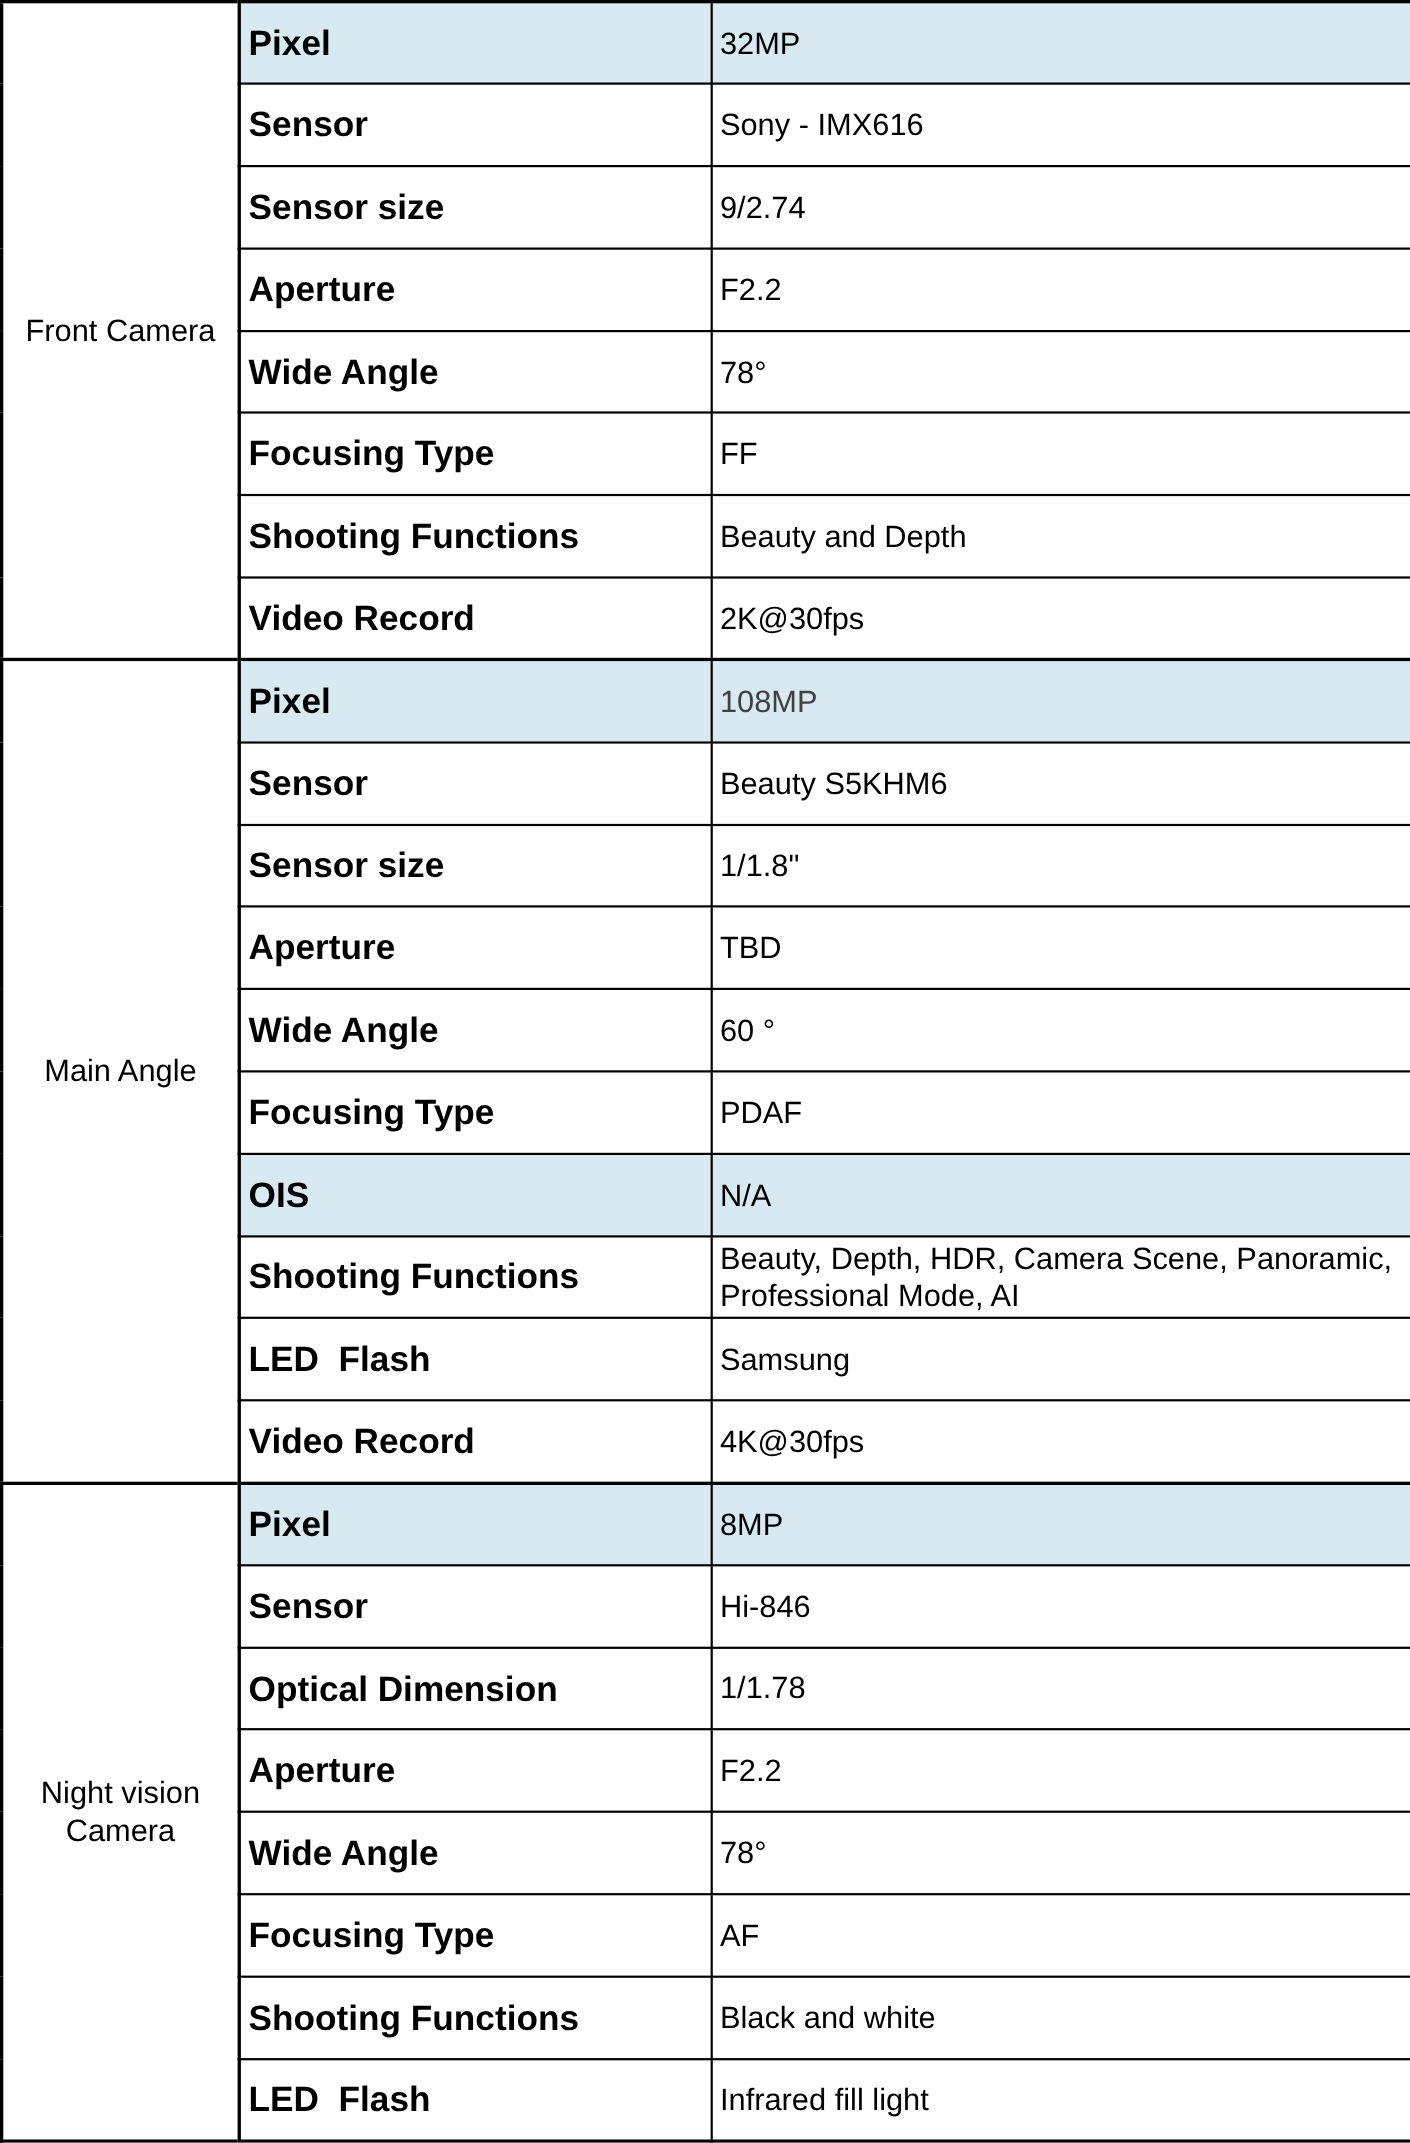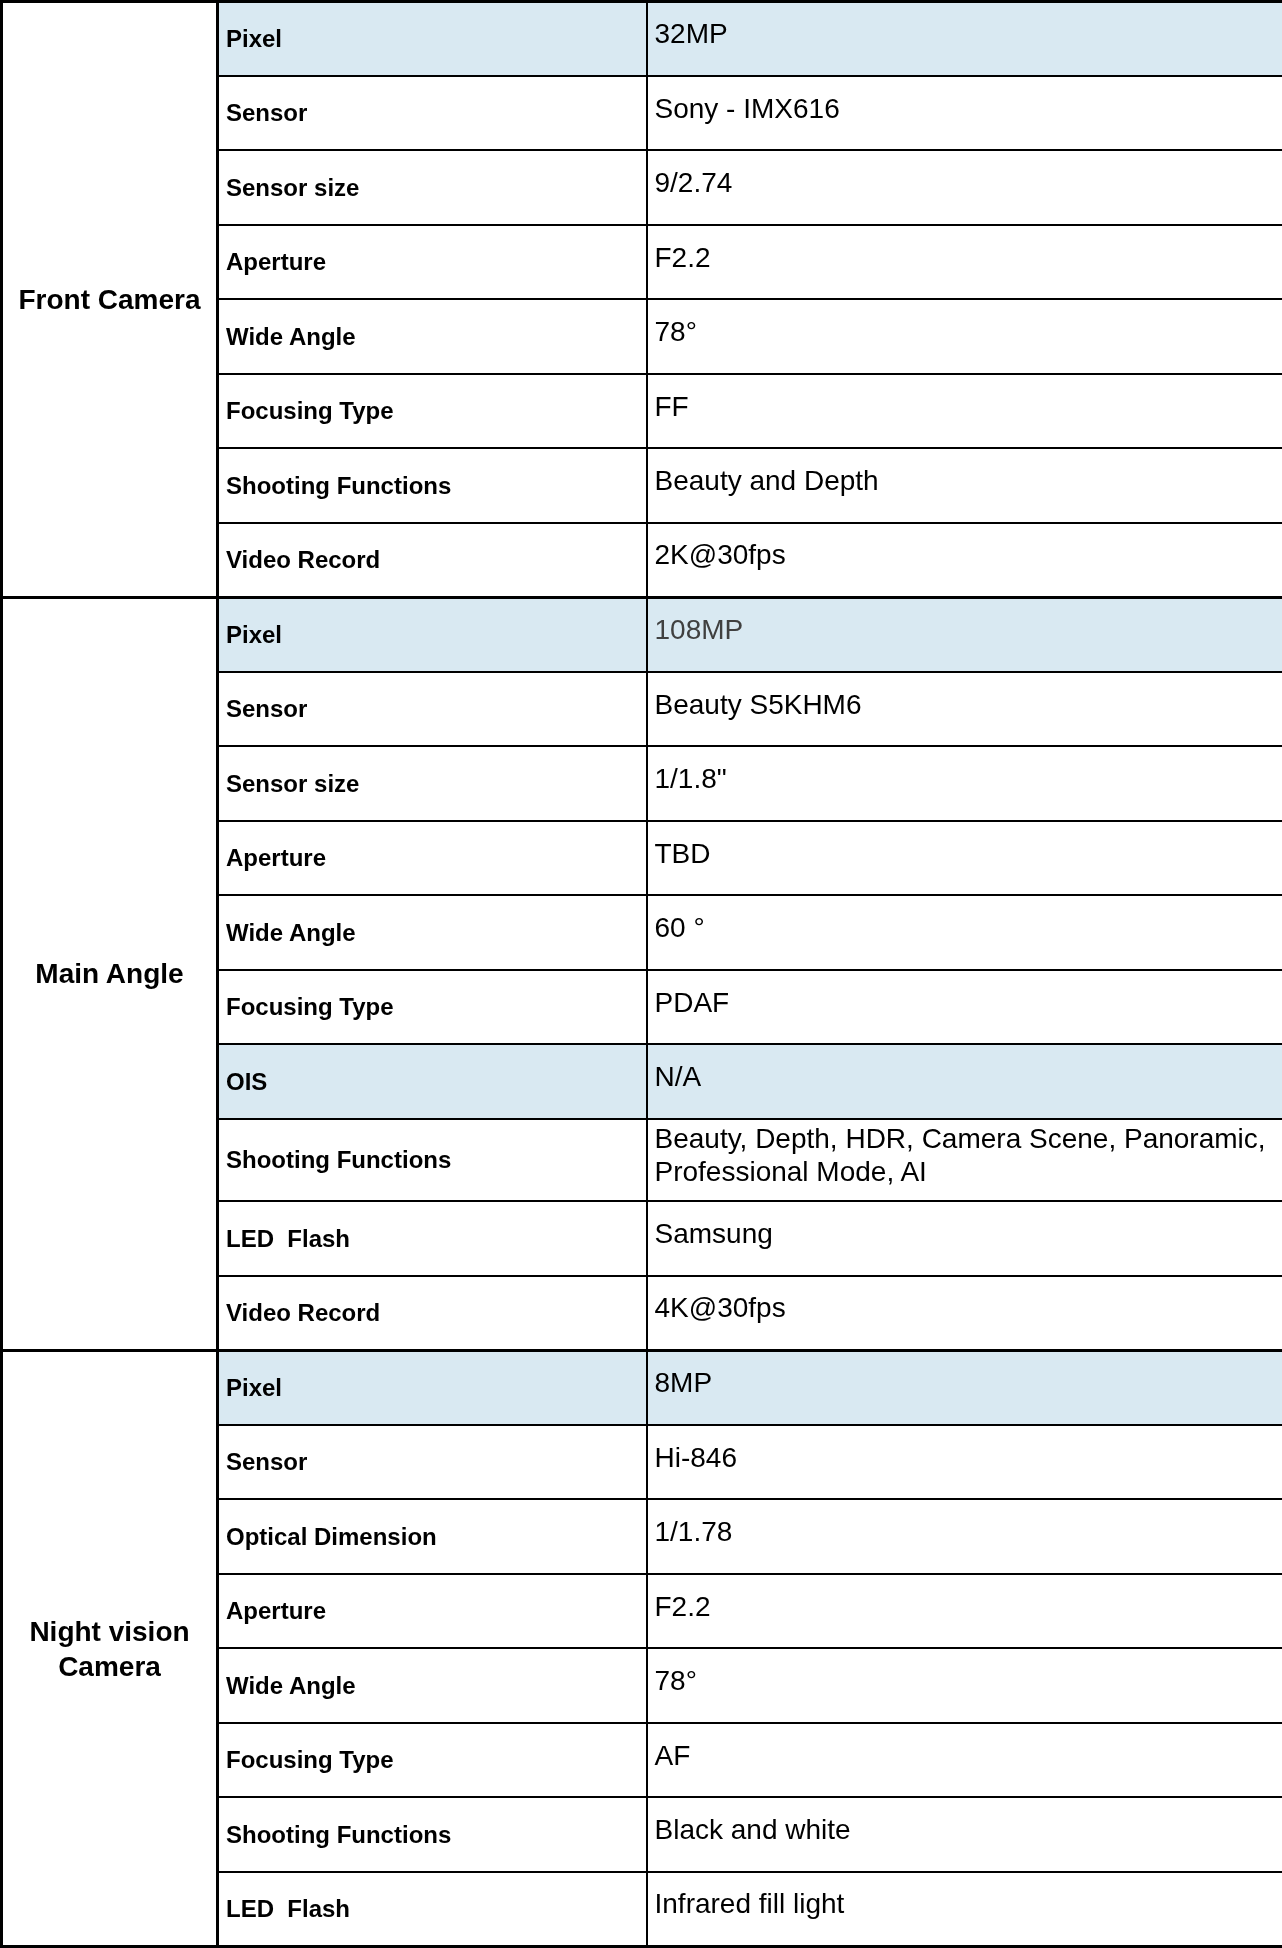--- a/index.html
+++ b/index.html
@@ -29,35 +29,35 @@
   td {
     border: 2px solid #000000;
     vertical-align: middle;
     color: #000000;
     overflow: hidden;
   }
   tr { height: 74px; }
   td.cam-label {
     border-right: 3px solid #000000;
     text-align: center;
-    font-weight: bold;
+    font-weight: normal;
     font-size: 28px;
     line-height: 1.25;
     padding: 2px 6px;
   }
   td.spec-label {
     font-weight: bold;
-    font-size: 24px;
+    font-size: 32px;
     padding: 2px 4px 2px 7px;
     white-space: pre-wrap;
   }
   td.spec-value {
     font-weight: normal;
     font-size: 28px;
-    padding: 2px 4px 12px 7px;
+    padding: 2px 4px 2px 7px;
     white-space: pre-wrap;
     line-height: 1.18;
   }
   td.hl { background: #D9E9F2; }
   td.red-value { color: #404040; }
 </style>
 </head>
 <body>
 
 <div class="page">

